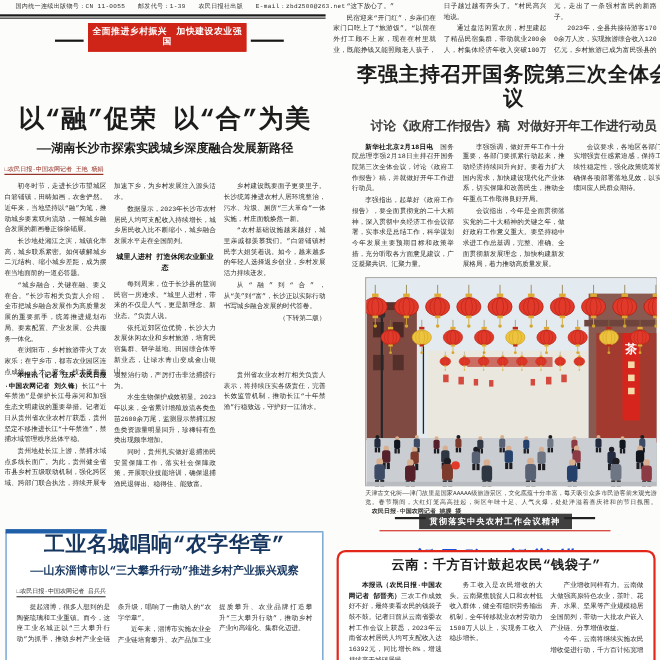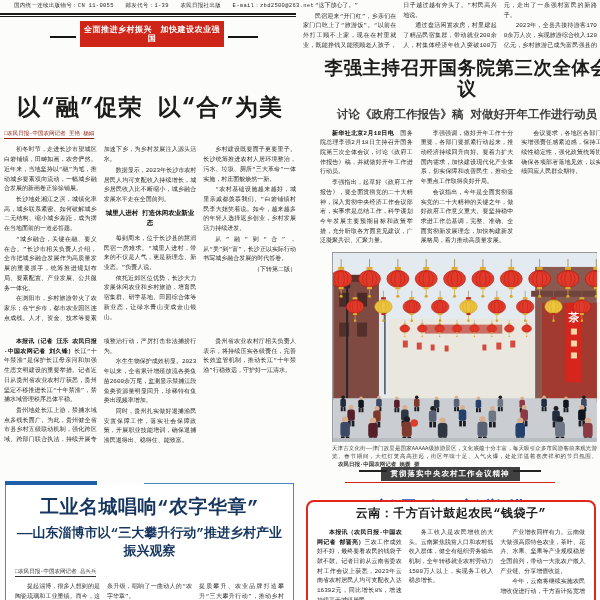--- a/index.html
+++ b/index.html
@@ -38,22 +38,22 @@
   .art-rong .body-cols{margin-top:5px;height:183px;column-count:3;}
 
   .art-gz{position:absolute;left:4px;top:330px;width:292px;}
   .art-gz .headline{font-size:16.5px;}
   .art-gz .body-cols{margin-top:7px;height:110px;column-count:3;}
 
   .blue-box{position:absolute;left:5px;top:484px;width:289px;height:140px;background:#fff;
             border:1px solid #4a86c0;border-top:none;padding:2px 9px;}
   .blue-box .seg-thick{position:absolute;left:-1px;top:-3px;width:92px;height:4px;background:#1f5fa8;}
   .blue-box .seg-thin{position:absolute;right:-1px;top:-1px;width:150px;height:1px;background:#4a86c0;}
-  .blue-box .headline{font-size:19px;color:#16365f;margin-top:12px;letter-spacing:.5px;}
-  .blue-box .deck{font-size:13px;color:#16365f;margin-top:4px;}
+  .blue-box .headline{font-size:19px;color:#16365f;letter-spacing:.5px;}
+  .blue-box .deck{font-size:10px;color:#16365f;margin-top:4px;}
   .blue-box .byline{color:#333;border-color:#333;margin-top:6px;}
   .blue-box .body-cols{margin-top:4px;height:44px;column-count:3;}
 
   
   .cont-top{position:absolute;left:303px;top:1px;width:294px;height:53px;column-count:3;}
   .art-lq{position:absolute;left:320px;top:59px;width:294px;}
   .art-lq .headline{font-size:18.5px;letter-spacing:.5px;}
   .art-lq .deck{font-size:11.5px;color:#3c3c3c;margin-top:5px;font-weight:600;}
   .art-lq .body-cols{margin-top:7px;height:128px;column-count:3;column-gap:8px;}
 
@@ -84,20 +84,21 @@
   <div class="pub-info">国内统一连续出版物号：CN 11-0055　　邮发代号：1-39　　农民日报社出版　　E-mail：zbd2500@263.net</div>
   <div class="double-rule"></div>
   <div class="dash l"></div>
   <div class="dash r"></div>
   <div class="campaign">
     <div class="campaign-bar">全面推进乡村振兴　加快建设农业强国</div>
   </div>
 
   <div class="art-rong">
     <div class="headline">以“融”促荣 以“合”为美</div>
+    <div class="deck">——湖南长沙市探索实践城乡深度融合发展新路径</div>
     <div><span class="byline">□农民日报·中国农网记者 王艳 杨娟</span></div>
     <div class="body-cols">
       <p>初冬时节，走进长沙市望城区白箬铺镇，田畴如画，农舍俨然。近年来，当地坚持以“融”为笔，推动城乡要素双向流动，一幅城乡融合发展的新画卷正徐徐铺展。</p><p>长沙地处湘江之滨，城镇化率高，城乡联系紧密。如何破解城乡二元结构、缩小城乡差距，成为摆在当地面前的一道必答题。</p><p>“城乡融合，关键在融、要义在合。”长沙市相关负责人介绍，全市把城乡融合发展作为高质量发展的重要抓手，统筹推进规划布局、要素配置、产业发展、公共服务一体化。</p><p>在浏阳市，乡村旅游带火了农家乐；在宁乡市，都市农业园区连点成线。人才、资金、技术等要素加速下乡，为乡村发展注入源头活水。</p><p>数据显示，2023年长沙市农村居民人均可支配收入持续增长，城乡居民收入比不断缩小，城乡融合发展水平走在全国前列。</p><span></span>
       <p class="crosshead">城里人进村 打造休闲农业新业态</p>
       <p>每到周末，位于长沙县的慧润民宿一房难求。“城里人进村，带来的不仅是人气，更是新理念、新业态。”负责人说。</p><p>依托近郊区位优势，长沙大力发展休闲农业和乡村旅游，培育民宿集群、研学基地、田园综合体等新业态，让绿水青山变成金山银山。</p><p>乡村建设既要面子更要里子。长沙统筹推进农村人居环境整治，污水、垃圾、厕所“三大革命”一体实施，村庄面貌焕然一新。</p><p>“农村基础设施越来越好，城里亲戚都羡慕我们。”白箬铺镇村民李大姐笑着说。如今，越来越多的年轻人选择返乡创业，乡村发展活力持续迸发。</p><p>从“融”到“合”，从“美”到“富”，长沙正以实际行动书写城乡融合发展的时代答卷。</p><span></span>
       <p class="jump">（下转第二版）</p>
     </div>
   </div>
 
   <div class="art-gz">

